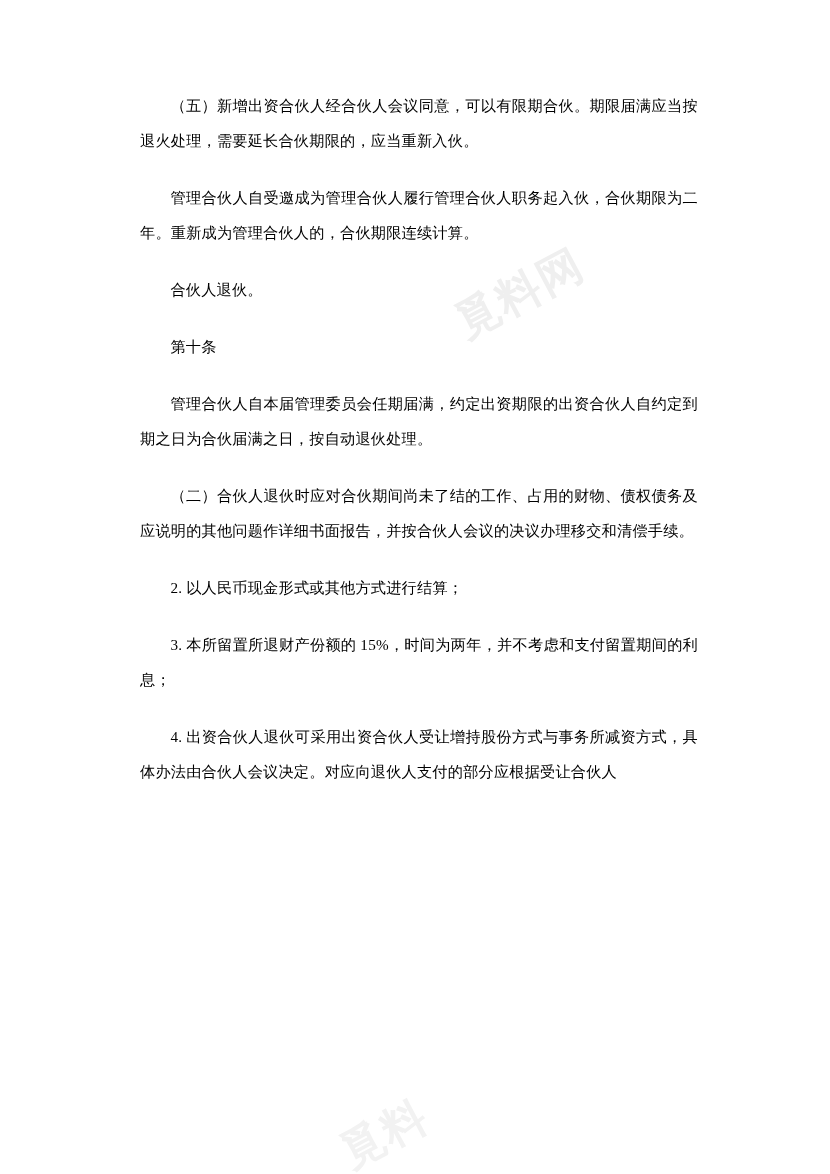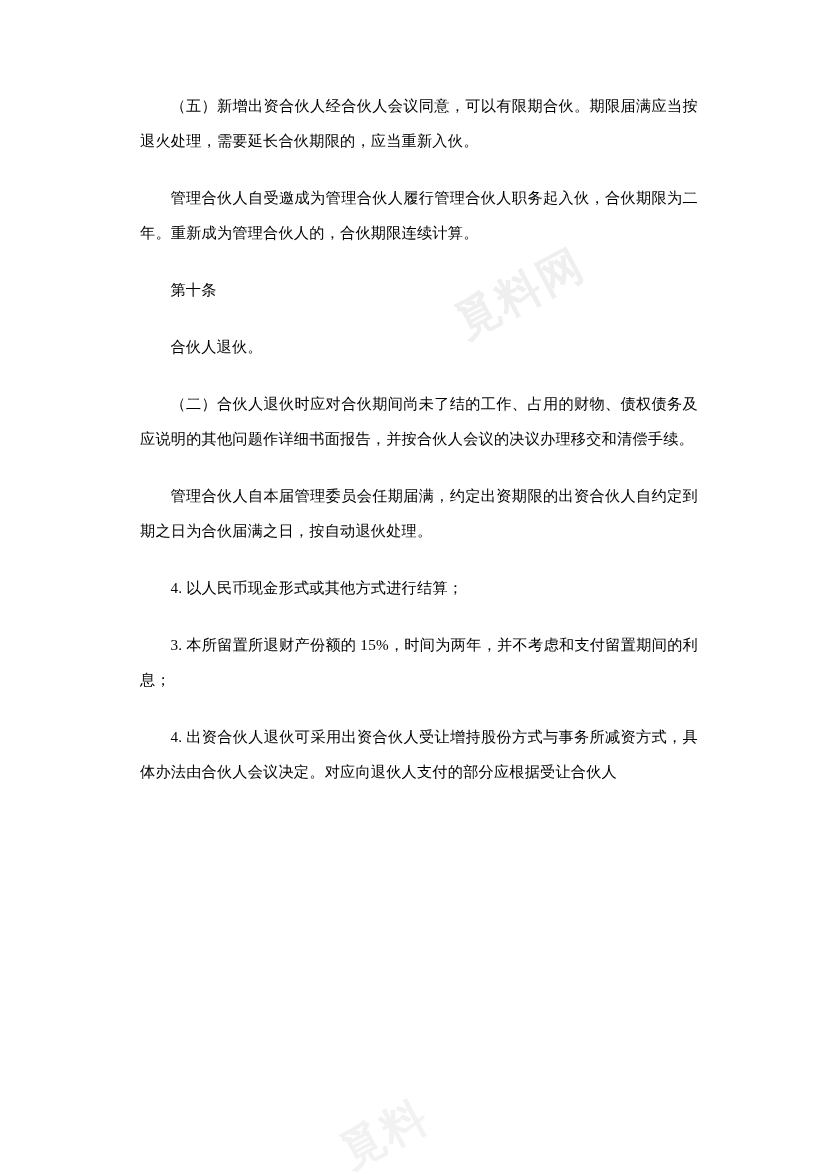--- a/index.html
+++ b/index.html
@@ -77,22 +77,22 @@
 <div class="page">
 
   <div class="watermark">
     <div class="wm-text wm-1">覓料网</div>
     <div class="wm-text wm-2">覓料</div>
   </div>
 
   <div class="content">
     <p class="para">（五）新增出资合伙人经合伙人会议同意，可以有限期合伙。期限届满应当按退火处理，需要延长合伙期限的，应当重新入伙。</p>
     <p class="para">管理合伙人自受邀成为管理合伙人履行管理合伙人职务起入伙，合伙期限为二年。重新成为管理合伙人的，合伙期限连续计算。</p>
+    <p class="para">合伙人退伙。</p>
     <p class="para">第十条</p>
-    <p class="para">合伙人退伙。</p>
+    <p class="para">管理合伙人自本届管理委员会任期届满，约定出资期限的出资合伙人自约定到期之日为合伙届满之日，按自动退伙处理。</p>
     <p class="para">（二）合伙人退伙时应对合伙期间尚未了结的工作、占用的财物、债权债务及应说明的其他问题作详细书面报告，并按合伙人会议的决议办理移交和清偿手续。</p>
-    <p class="para">管理合伙人自本届管理委员会任期届满，约定出资期限的出资合伙人自约定到期之日为合伙届满之日，按自动退伙处理。</p>
-    <p class="para">4. 以人民币现金形式或其他方式进行结算；</p>
+    <p class="para">2. 以人民币现金形式或其他方式进行结算；</p>
     <p class="para">3. 本所留置所退财产份额的 15%，时间为两年，并不考虑和支付留置期间的利息；</p>
     <p class="para">4. 出资合伙人退伙可采用出资合伙人受让增持股份方式与事务所减资方式，具体办法由合伙人会议决定。对应向退伙人支付的部分应根据受让合伙人</p>
   </div>
 
 </div>
 
 </body></html>

